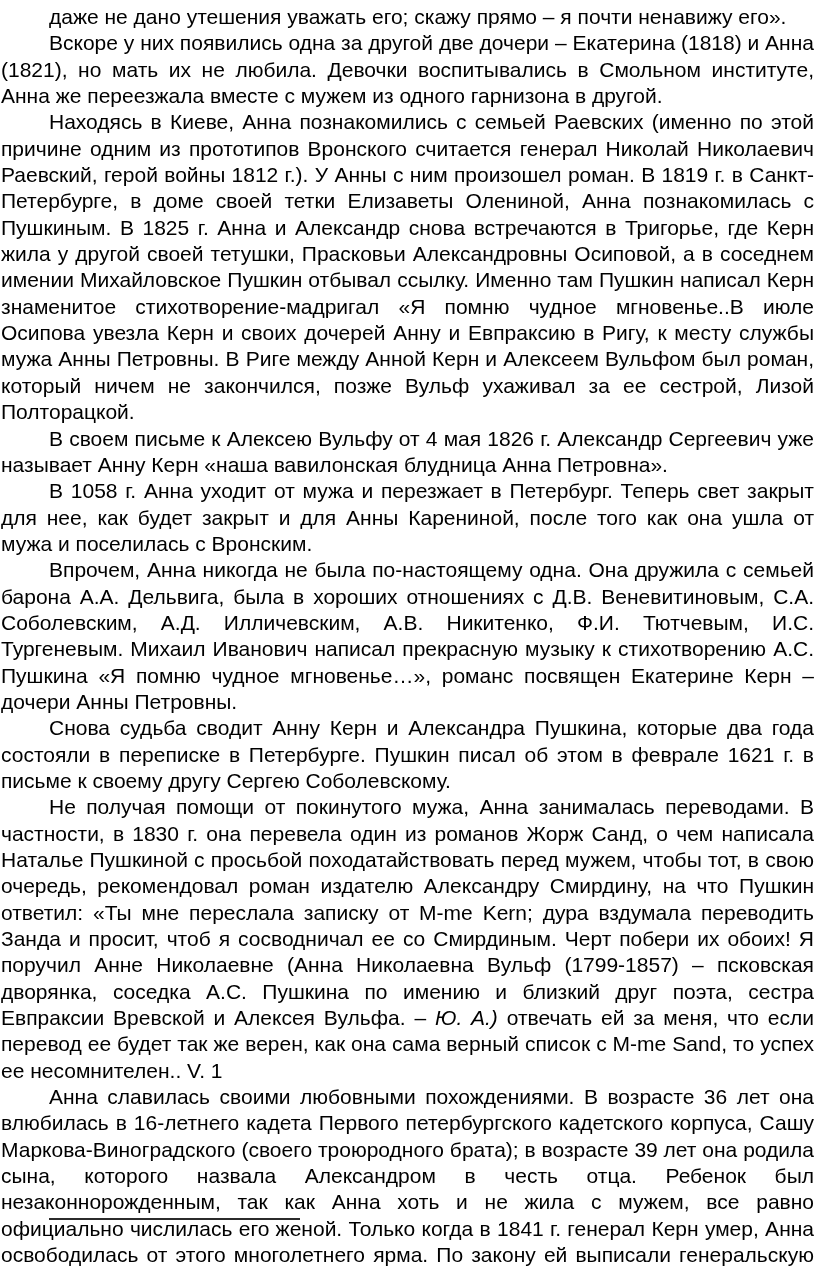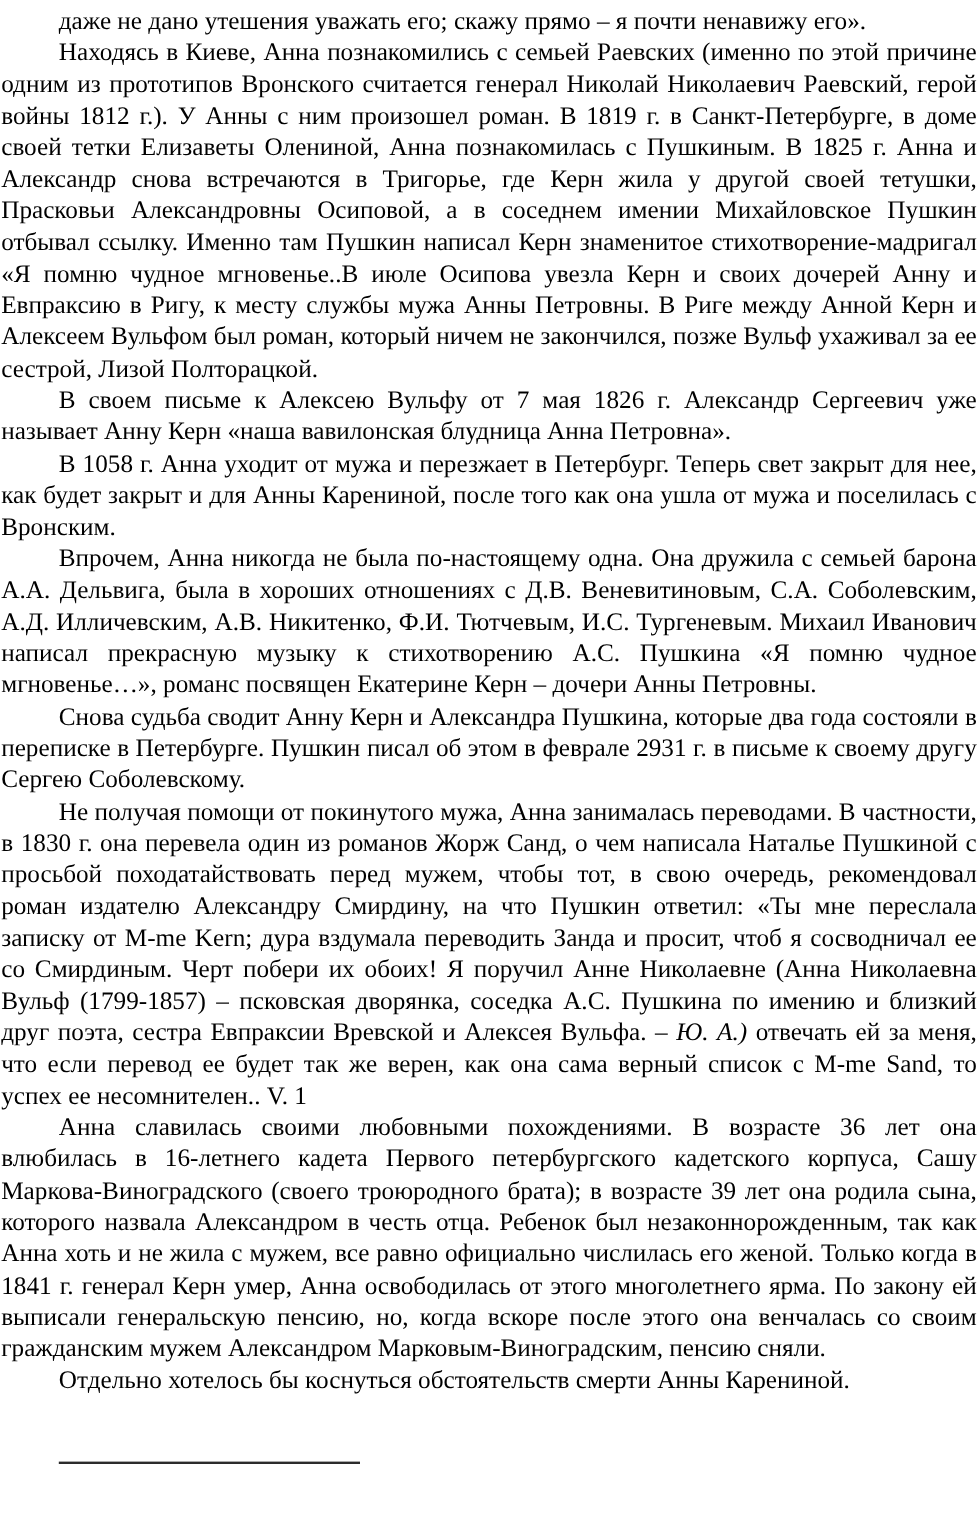--- a/index.html
+++ b/index.html
@@ -6,21 +6,21 @@
     margin: 0;
     padding: 0;
     background: #ffffff;
   }
   .page {
     position: relative;
     width: 816px;
     height: 1273px;
     background: #ffffff;
     overflow: hidden;
-    font-family: Liberation Serif, serif;
+    font-family: Liberation Sans, sans-serif;
     font-size: 21px;
     line-height: 26.35px;
     color: #000000;
     border-radius: 22px;
   }
   .text-body {
     padding: 4px 2px 0 1px;
     text-align: justify;
   }
   .text-body p {
@@ -39,23 +39,24 @@
     height: 0;
     border-top: 2px solid #2b2b2b;
   }
 </style>
 </head>
 <body>
 
 <div class="page" style="background: rgb(255, 255, 255); color: rgb(0, 0, 0);">
   <div class="text-body" id="text-body">
       <p><span>даже не дано утешения уважать его; скажу прямо – я почти ненавижу его».</span></p>
+      <p><span>Вскоре у них появились одна за другой две дочери – Екатерина (1818) и Анна (1821), но мать их не любила. Девочки воспитывались в Смольном институте, Анна же переезжала вместе с мужем из одного гарнизона в другой.</span></p>
       <p><span>Находясь в Киеве, Анна познакомились с семьей Раевских (именно по этой причине одним из прототипов Вронского считается генерал Николай Николаевич Раевский, герой войны 1812 г.). У Анны с ним произошел роман. В 1819 г. в Санкт-Петербурге, в доме своей тетки Елизаветы Олениной, Анна познакомилась с Пушкиным. В 1825 г. Анна и Александр снова встречаются в Тригорье, где Керн жила у другой своей тетушки, Прасковьи Александровны Осиповой, а в соседнем имении Михайловское Пушкин отбывал ссылку. Именно там Пушкин написал Керн знаменитое стихотворение-мадригал «Я помню чудное мгновенье..В июле Осипова увезла Керн и своих дочерей Анну и Евпраксию в Ригу, к месту службы мужа Анны Петровны. В Риге между Анной Керн и Алексеем Вульфом был роман, который ничем не закончился, позже Вульф ухаживал за ее сестрой, Лизой Полторацкой.</span></p>
-      <p><span>В своем письме к Алексею Вульфу от 7 мая 1826 г. Александр Сергеевич уже называет Анну Керн «наша вавилонская блудница Анна Петровна».</span></p>
+      <p><span>В своем письме к Алексею Вульфу от 4 мая 1826 г. Александр Сергеевич уже называет Анну Керн «наша вавилонская блудница Анна Петровна».</span></p>
       <p><span>В 1058 г. Анна уходит от мужа и перезжает в Петербург. Теперь свет закрыт для нее, как будет закрыт и для Анны Карениной, после того как она ушла от мужа и поселилась с Вронским.</span></p>
       <p><span>Впрочем, Анна никогда не была по-настоящему одна. Она дружила с семьей барона А.А. Дельвига, была в хороших отношениях с Д.В. Веневитиновым, С.А. Соболевским, А.Д. Илличевским, А.В. Никитенко, Ф.И. Тютчевым, И.С. Тургеневым. Михаил Иванович написал прекрасную музыку к стихотворению А.С. Пушкина «Я помню чудное мгновенье…», романс посвящен Екатерине Керн – дочери Анны Петровны.</span></p>
-      <p><span>Снова судьба сводит Анну Керн и Александра Пушкина, которые два года состояли в переписке в Петербурге. Пушкин писал об этом в феврале 2931 г. в письме к своему другу Сергею Соболевскому.</span></p>
+      <p><span>Снова судьба сводит Анну Керн и Александра Пушкина, которые два года состояли в переписке в Петербурге. Пушкин писал об этом в феврале 1621 г. в письме к своему другу Сергею Соболевскому.</span></p>
       <p><span>Не получая помощи от покинутого мужа, Анна занималась переводами. В частности, в 1830 г. она перевела один из романов Жорж Санд, о чем написала Наталье Пушкиной с просьбой походатайствовать перед мужем, чтобы тот, в свою очередь, рекомендовал роман издателю Александру Смирдину, на что Пушкин ответил: «Ты мне переслала записку от M-me Kern; дура вздумала переводить Занда и просит, чтоб я сосводничал ее со Смирдиным. Черт побери их обоих! Я поручил Анне Николаевне (Анна Николаевна Вульф (1799-1857) – псковская дворянка, соседка А.С. Пушкина по имению и близкий друг поэта, сестра Евпраксии Вревской и Алексея Вульфа. – </span><span class="italic">Ю. А.)</span><span>  отвечать ей за меня, что если перевод ее будет так же верен, как она сама верный список с M-me Sand, то успех ее несомнителен.. V. 1</span></p>
       <p><span>Анна славилась своими любовными похождениями. В возрасте 36 лет она влюбилась в 16-летнего кадета Первого петербургского кадетского корпуса, Сашу Маркова-Виноградского (своего троюродного брата); в возрасте 39 лет она родила сына, которого назвала Александром в честь отца. Ребенок был незаконнорожденным, так как Анна хоть и не жила с мужем, все равно официально числилась его женой. Только когда в 1841 г. генерал Керн умер, Анна освободилась от этого многолетнего ярма. По закону ей выписали генеральскую пенсию, но, когда вскоре после этого она венчалась со своим гражданским мужем Александром Марковым-Виноградским, пенсию сняли.</span></p>
       <p><span>Отдельно хотелось бы коснуться обстоятельств смерти Анны Карениной.</span></p>
     </div>
   <div class="footnote-sep" id="footnote-sep" style="border-top-color: rgb(43, 43, 43);"></div>
 </div>
 
 </body></html>

